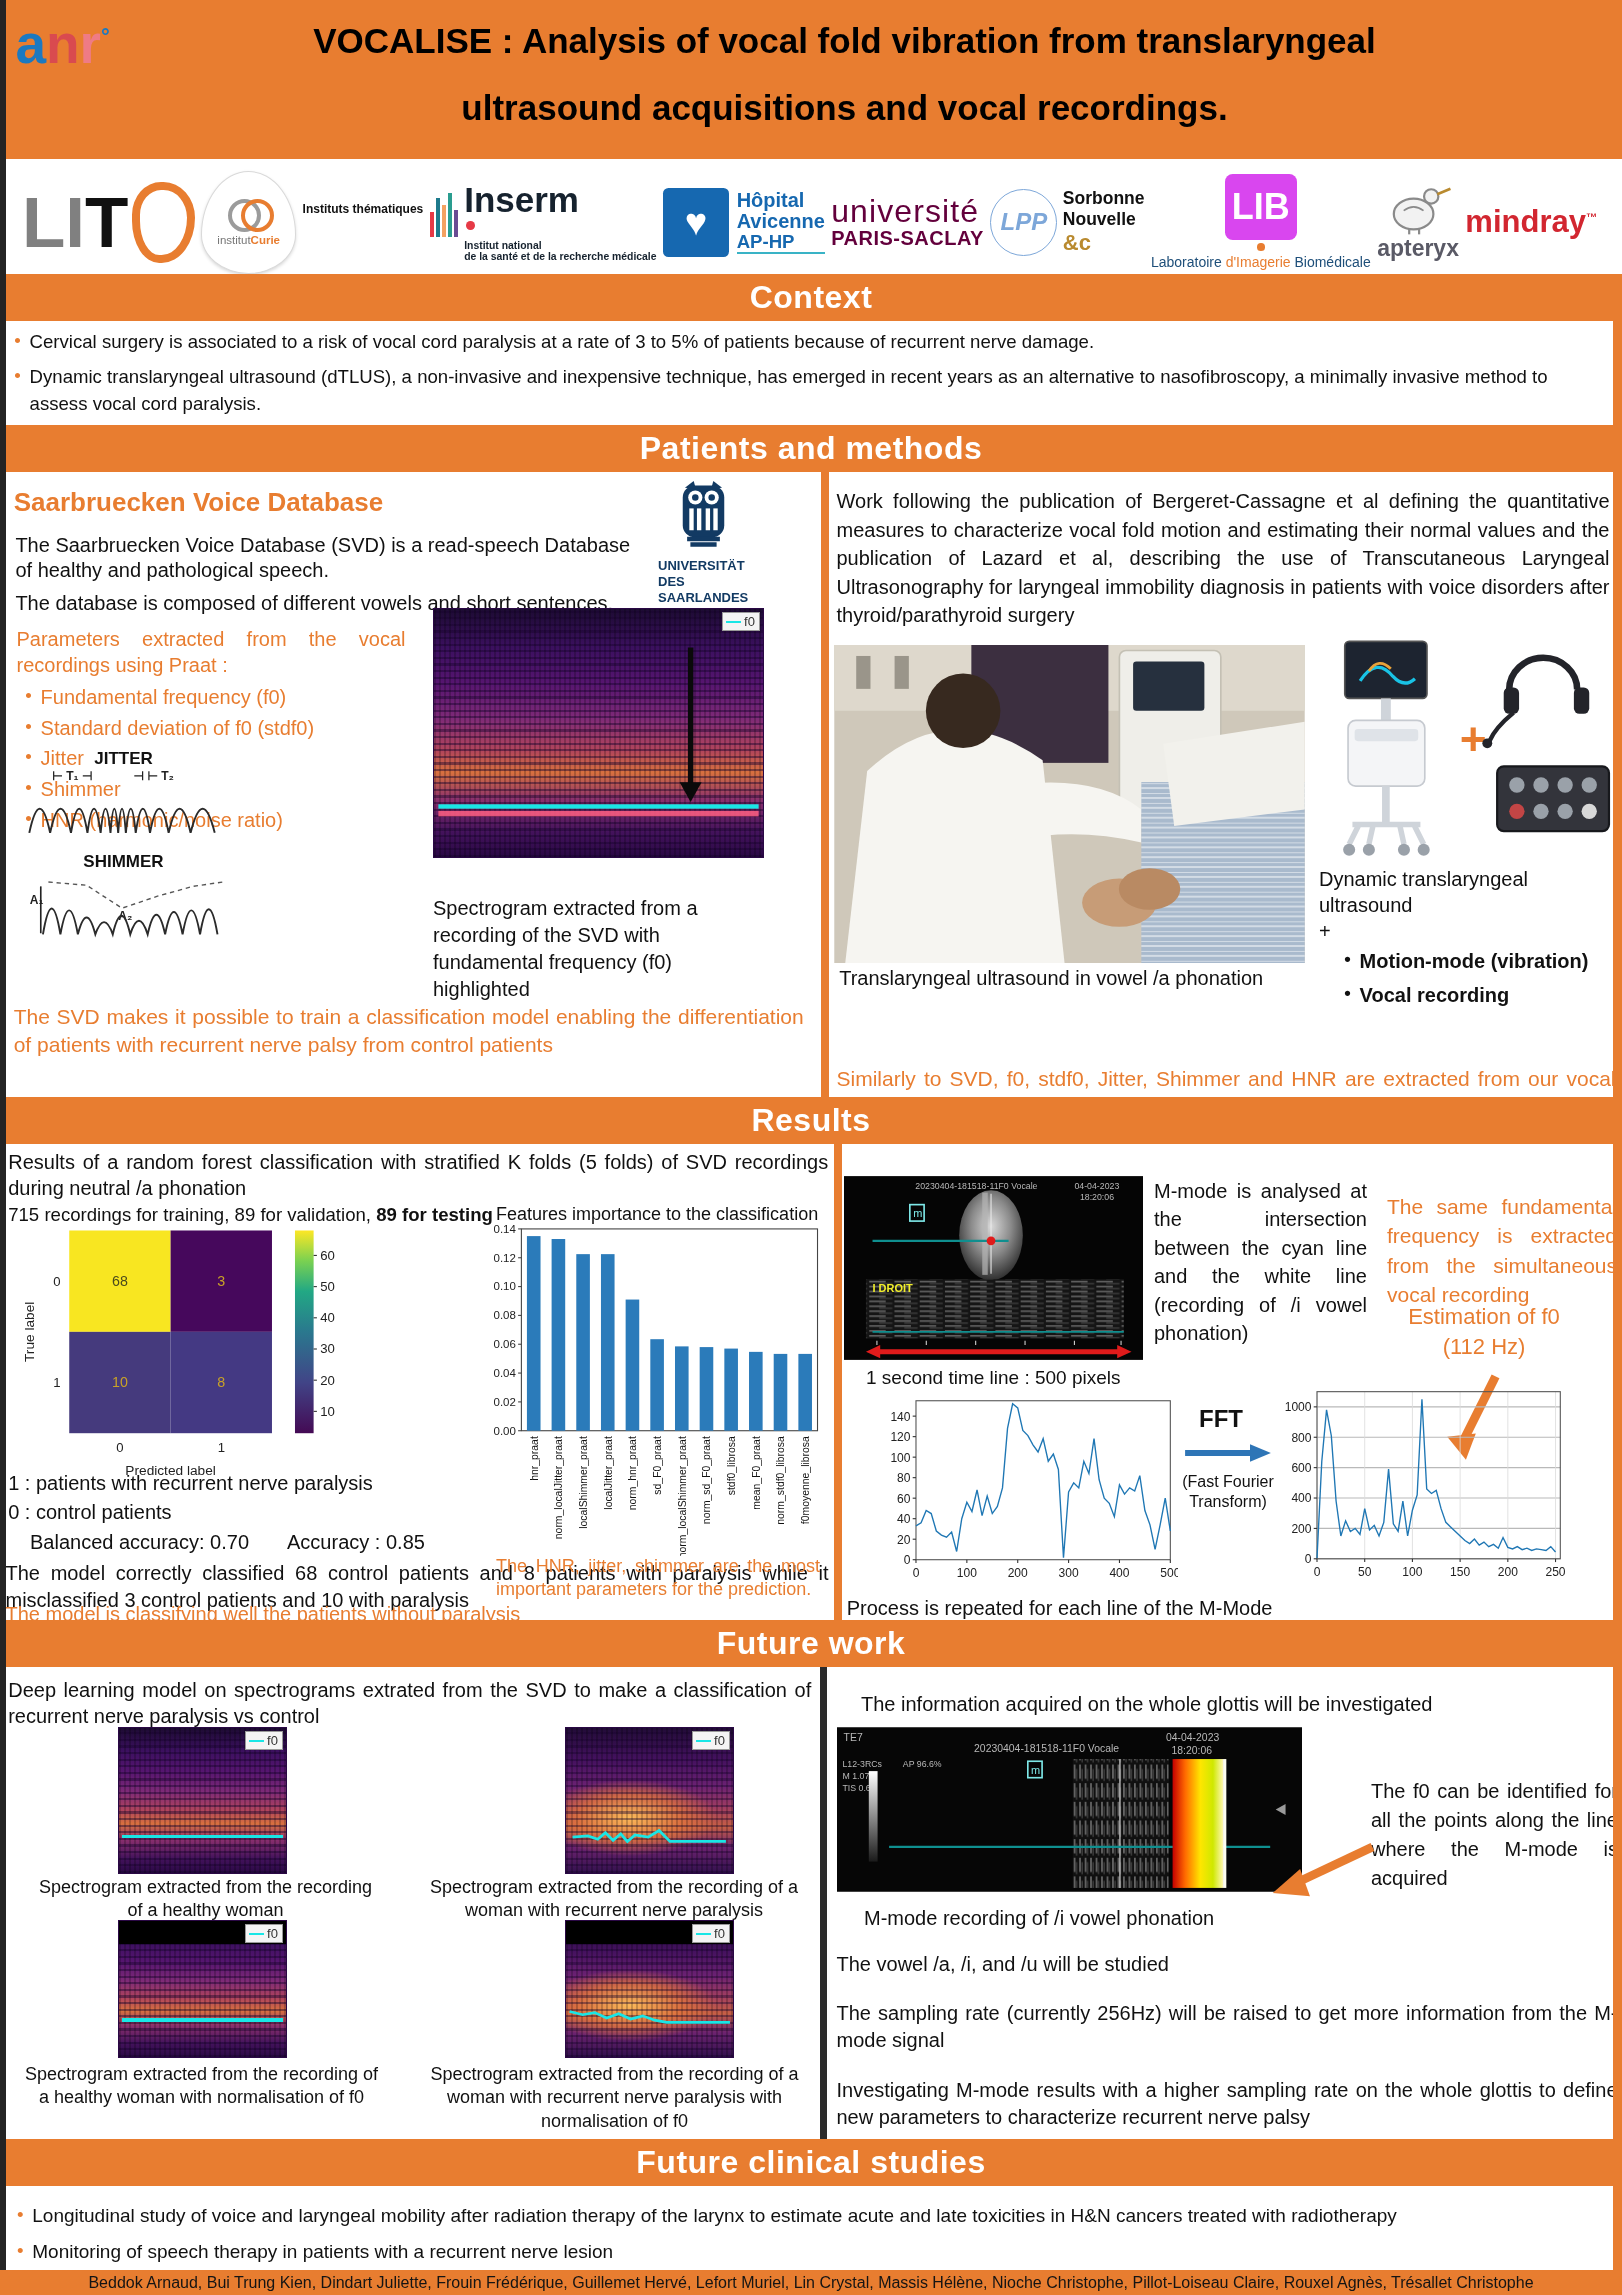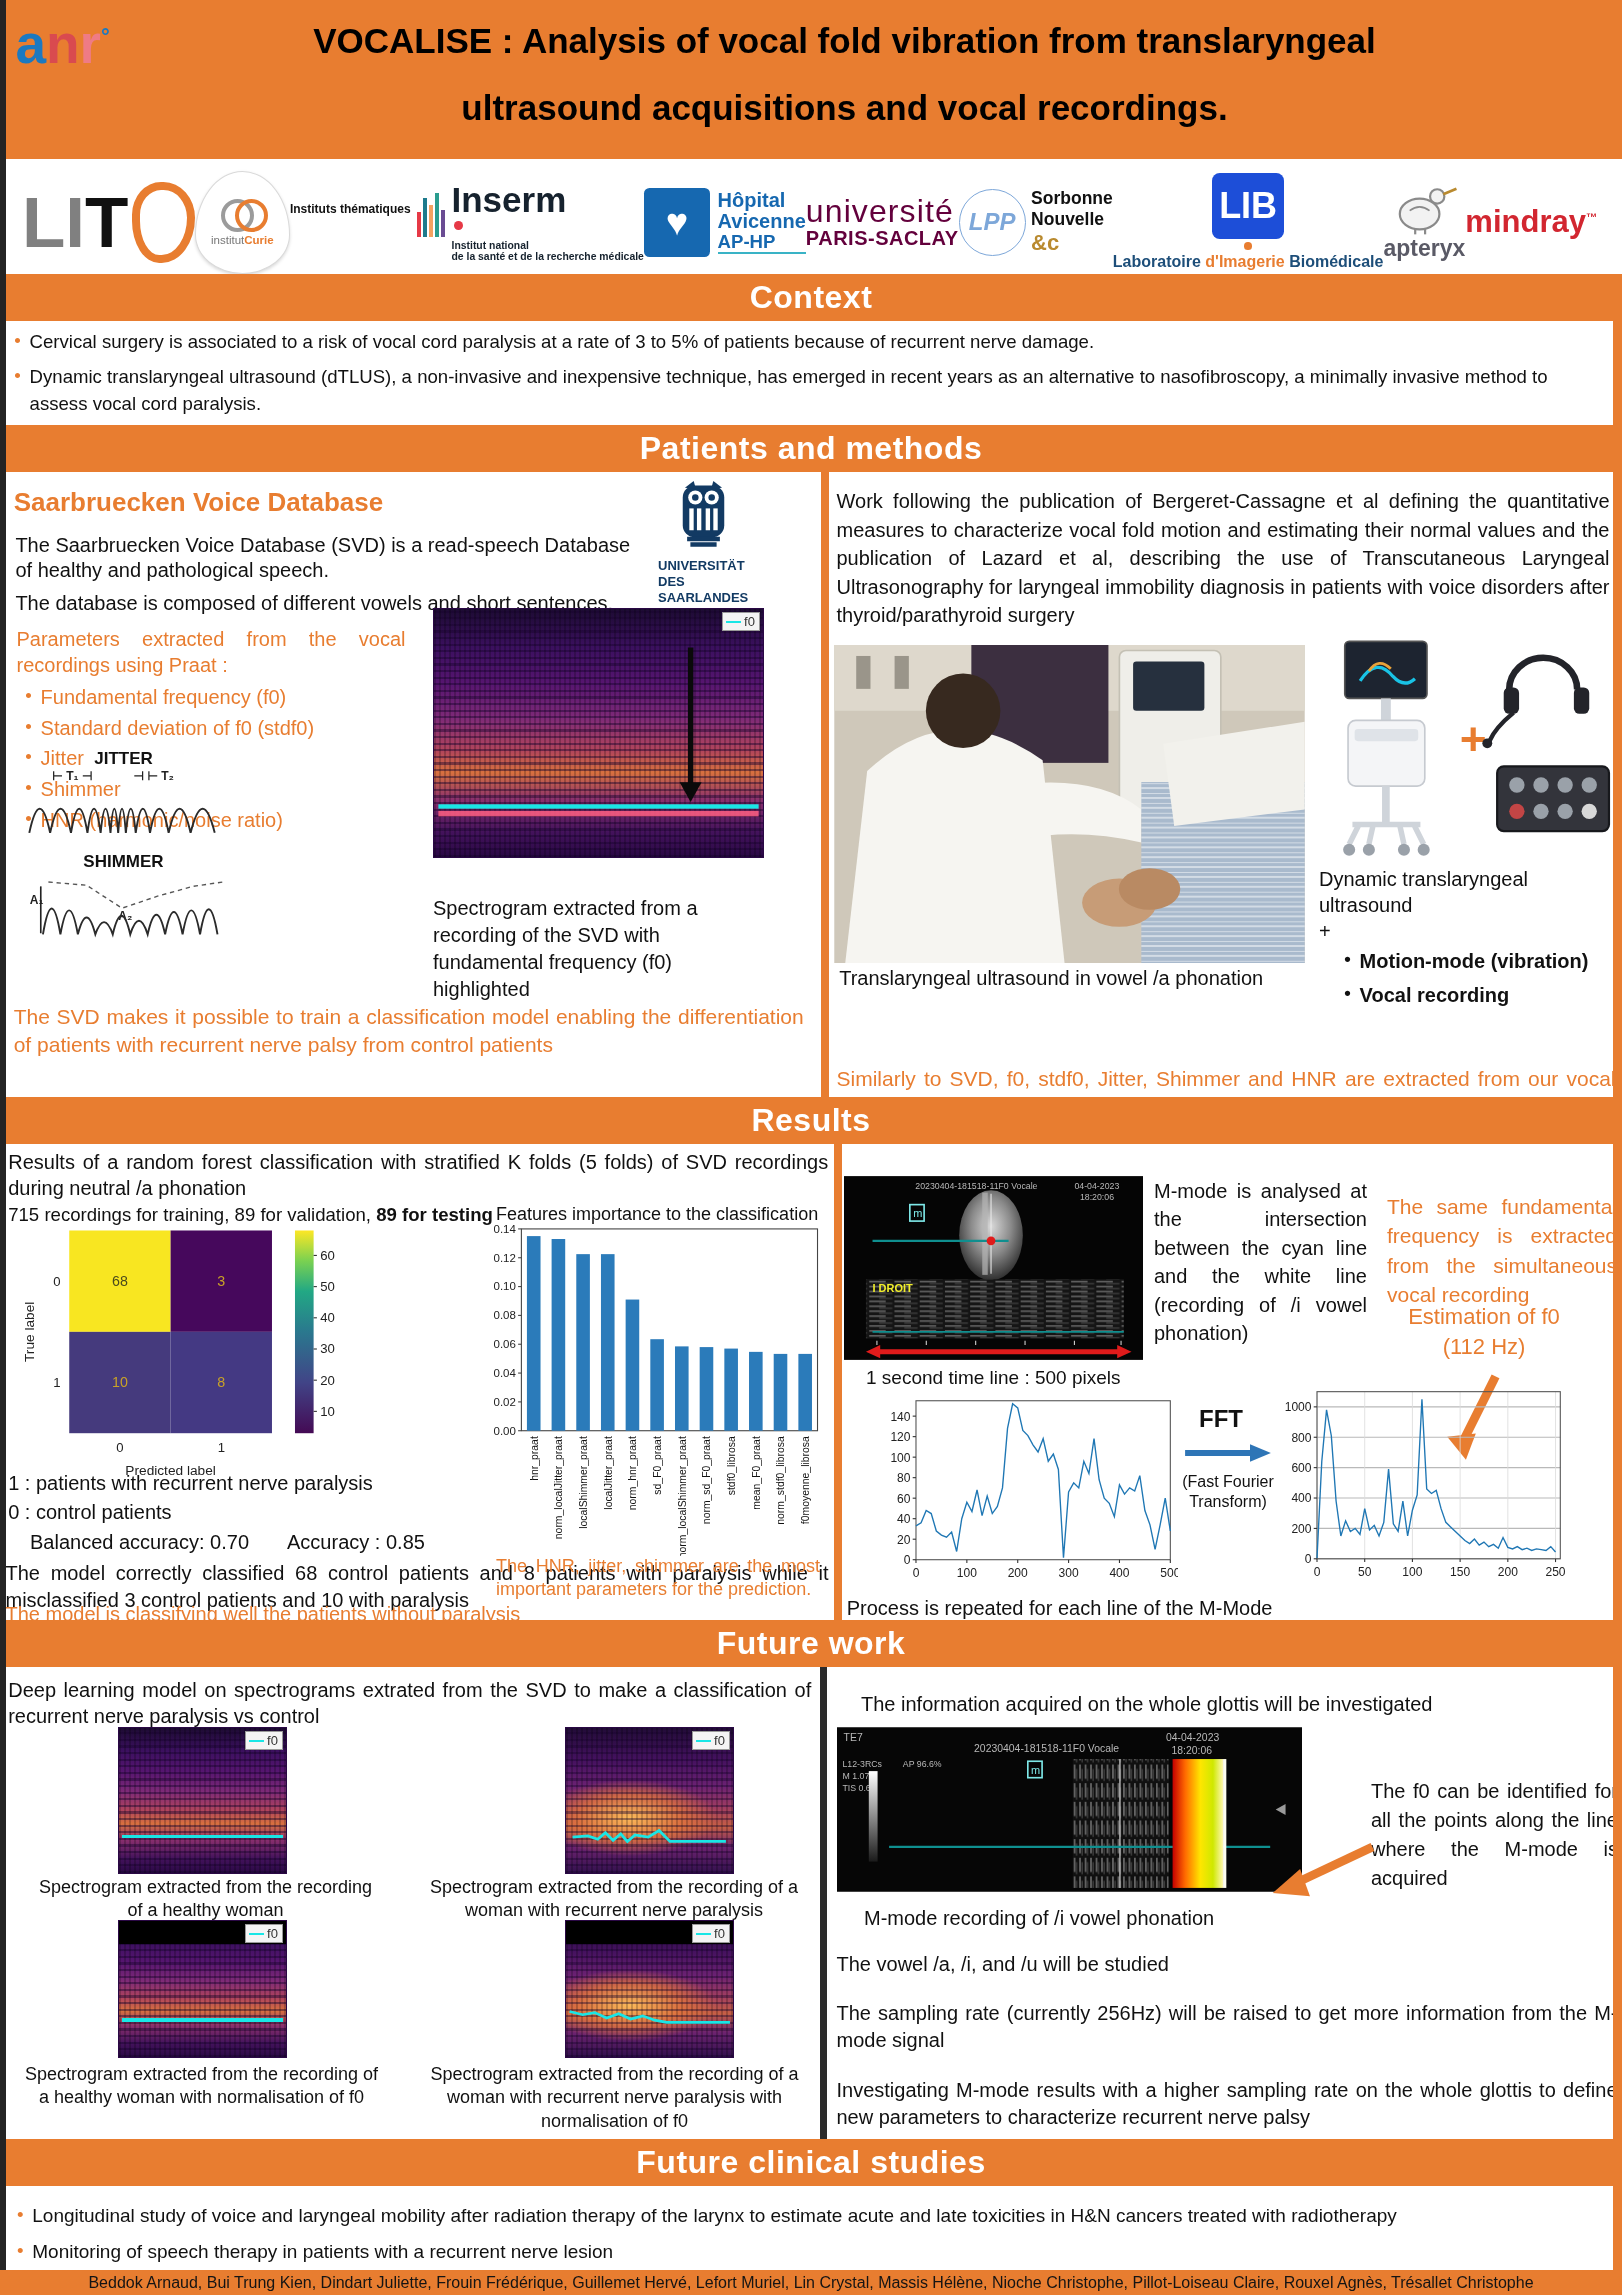--- a/index.html
+++ b/index.html
@@ -102,25 +102,25 @@
     </div>
     <div style="display:flex;align-items:center;gap:5.5px;">
       <span style="width:65px;height:65px;border:1.6px solid #7da7d9;border-radius:50%;display:flex;align-items:center;justify-content:center;color:#7da7d9;font-size:24px;font-weight:bold;font-style:italic;">LPP</span>
       <span style="display:flex;flex-direction:column;">
         <span style="font-size:17.5px;font-weight:bold;">Sorbonne</span>
         <span style="font-size:17.5px;font-weight:bold;">Nouvelle</span>
         <span style="font-size:22px;font-weight:bold;color:#b98a2f;">&amp;c</span>
       </span>
     </div>
     <div style="display:flex;flex-direction:column;align-items:center;">
-      <span style="width:72px;height:66px;background:#1d4ed8;border-radius:7.7px;display:flex;align-items:center;justify-content:center;font-size:36px;font-weight:bold;color:#fff;">
+      <span style="width:72px;height:66px;background:#d946ef;border-radius:7.7px;display:flex;align-items:center;justify-content:center;font-size:36px;font-weight:bold;color:#fff;">
           <span>LIB</span>
         </span>
       <span style="width:7.7px;height:7.7px;background:#E87D30;border-radius:50%;margin:3.3px 0;"></span>
-      <span style="font-size:16px;color:#1d4e79;font-weight:bold;"><span>Laboratoire </span><span style="color:#E87D30;">d'Imagerie</span><span> Biomédicale</span></span>
+      <span style="font-size:14px;color:#1d4e79;font-weight:normal;"><span>Laboratoire </span><span style="color:#E87D30;">d'Imagerie</span><span> Biomédicale</span></span>
     </div>
     <div style="display:flex;flex-direction:column;align-items:center;">
       <svg width="66" height="53" viewBox="0 0 120 96">
         <ellipse cx="52" cy="58" rx="36" ry="28" fill="#f2f2f2" stroke="#8a8a8a" stroke-width="4"></ellipse>
         <circle cx="84" cy="26" r="13" fill="#f2f2f2" stroke="#8a8a8a" stroke-width="4"></circle>
         <line x1="95" y1="22" x2="119" y2="12" stroke="#b98a2f" stroke-width="5"></line>
         <line x1="44" y1="85" x2="44" y2="95" stroke="#8a8a8a" stroke-width="4"></line>
         <line x1="62" y1="85" x2="62" y2="95" stroke="#8a8a8a" stroke-width="4"></line>
         <path d="M34 52 q18 -14 36 0" fill="none" stroke="#8a8a8a" stroke-width="3"></path>
       </svg>

